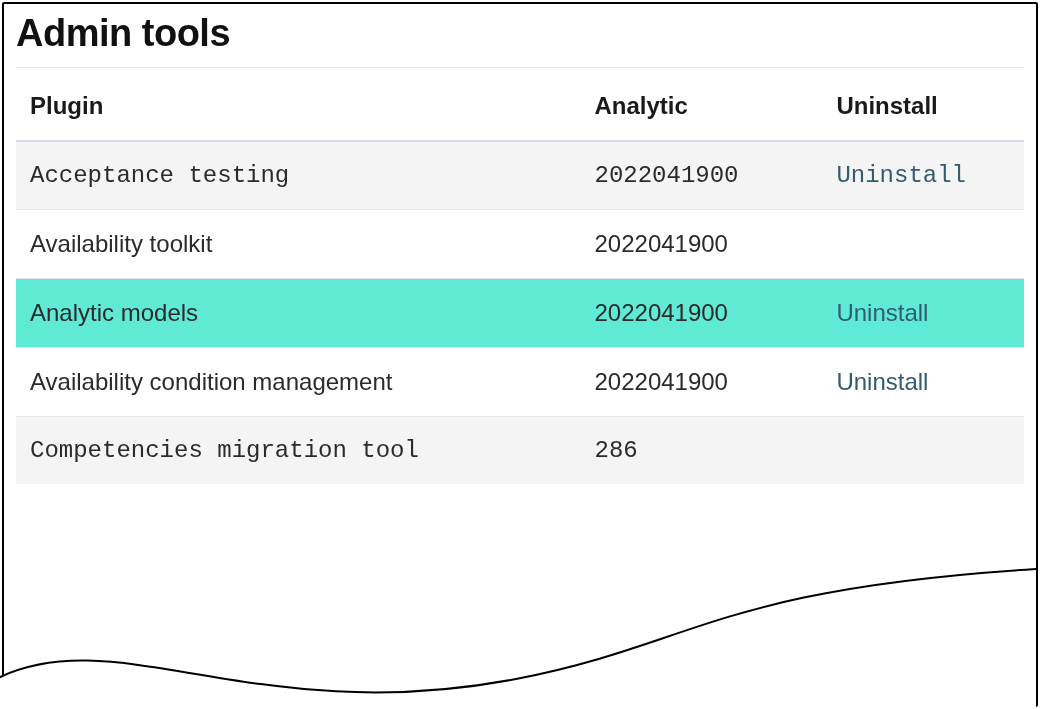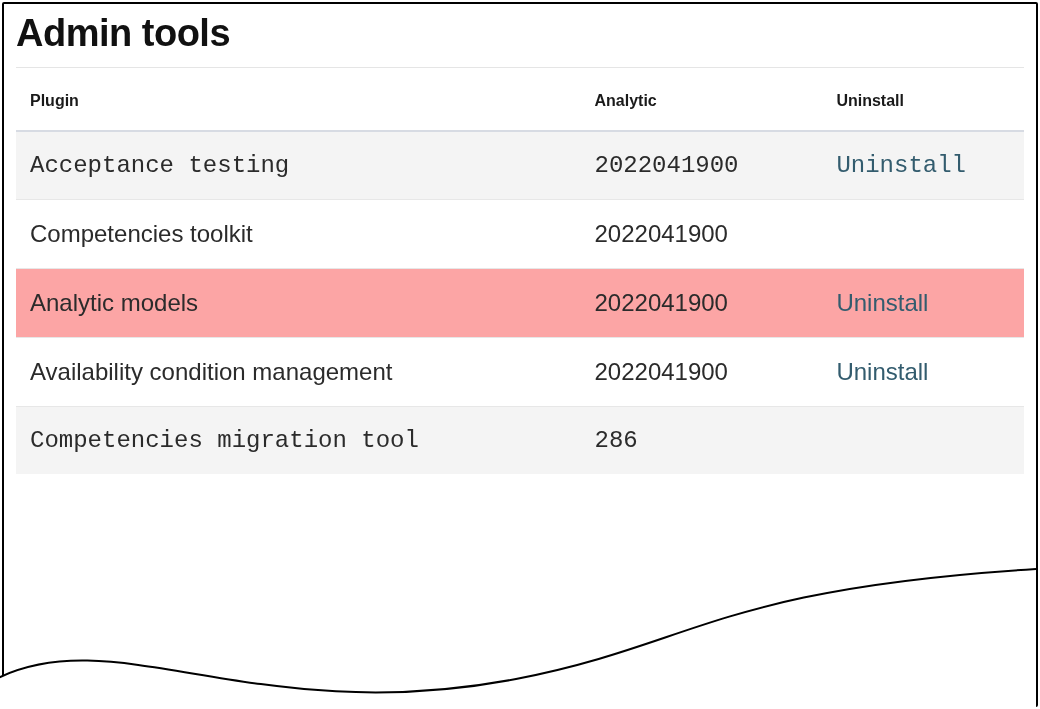--- a/index.html
+++ b/index.html
@@ -44,34 +44,34 @@
       border-collapse: collapse;
     }
     table.plugins th,
     table.plugins td {
       text-align: left;
       padding: 20px 14px;
       font-size: 24px;
     }
     table.plugins thead th {
       font-weight: 700;
-      font-size: 16px;
+      font-size: 24px;
       border-bottom: 2px solid #d7dbe3;
     }
     table.plugins tbody td {
       border-top: 1px solid #e7e7e7;
       color: #2b2b2b;
       font-weight: 400;
     }
     table.plugins tbody tr.alt td {
       background: #f4f4f4;
       font-family: Liberation Mono, monospace;
     }
     table.plugins tbody tr.hover td {
-      background: #fca5a5;
+      background: #5eead4;
     }
     .col-plugin  { width: 56%; }
     .col-version { width: 24%; }
     .col-action  { width: 20%; }
     a.uninstall-link {
       color: #335c6e;
       text-decoration: none;
       cursor: pointer;
     }
 
@@ -101,21 +101,21 @@
           <th class="col-action">Uninstall</th>
         </tr>
       </thead>
       <tbody id="plugins-body">
           <tr class="alt">
             <td class="col-plugin">Acceptance testing</td>
             <td class="col-version">2022041900</td>
             <td class="col-action"><a class="uninstall-link" href="#">Uninstall</a></td>
           </tr>
           <tr>
-            <td class="col-plugin">Competencies toolkit</td>
+            <td class="col-plugin">Availability toolkit</td>
             <td class="col-version">2022041900</td>
             <td class="col-action"></td>
           </tr>
           <tr class="hover">
             <td class="col-plugin">Analytic models</td>
             <td class="col-version">2022041900</td>
             <td class="col-action"><a class="uninstall-link" href="#">Uninstall</a></td>
           </tr>
           <tr>
             <td class="col-plugin">Availability condition management</td>

